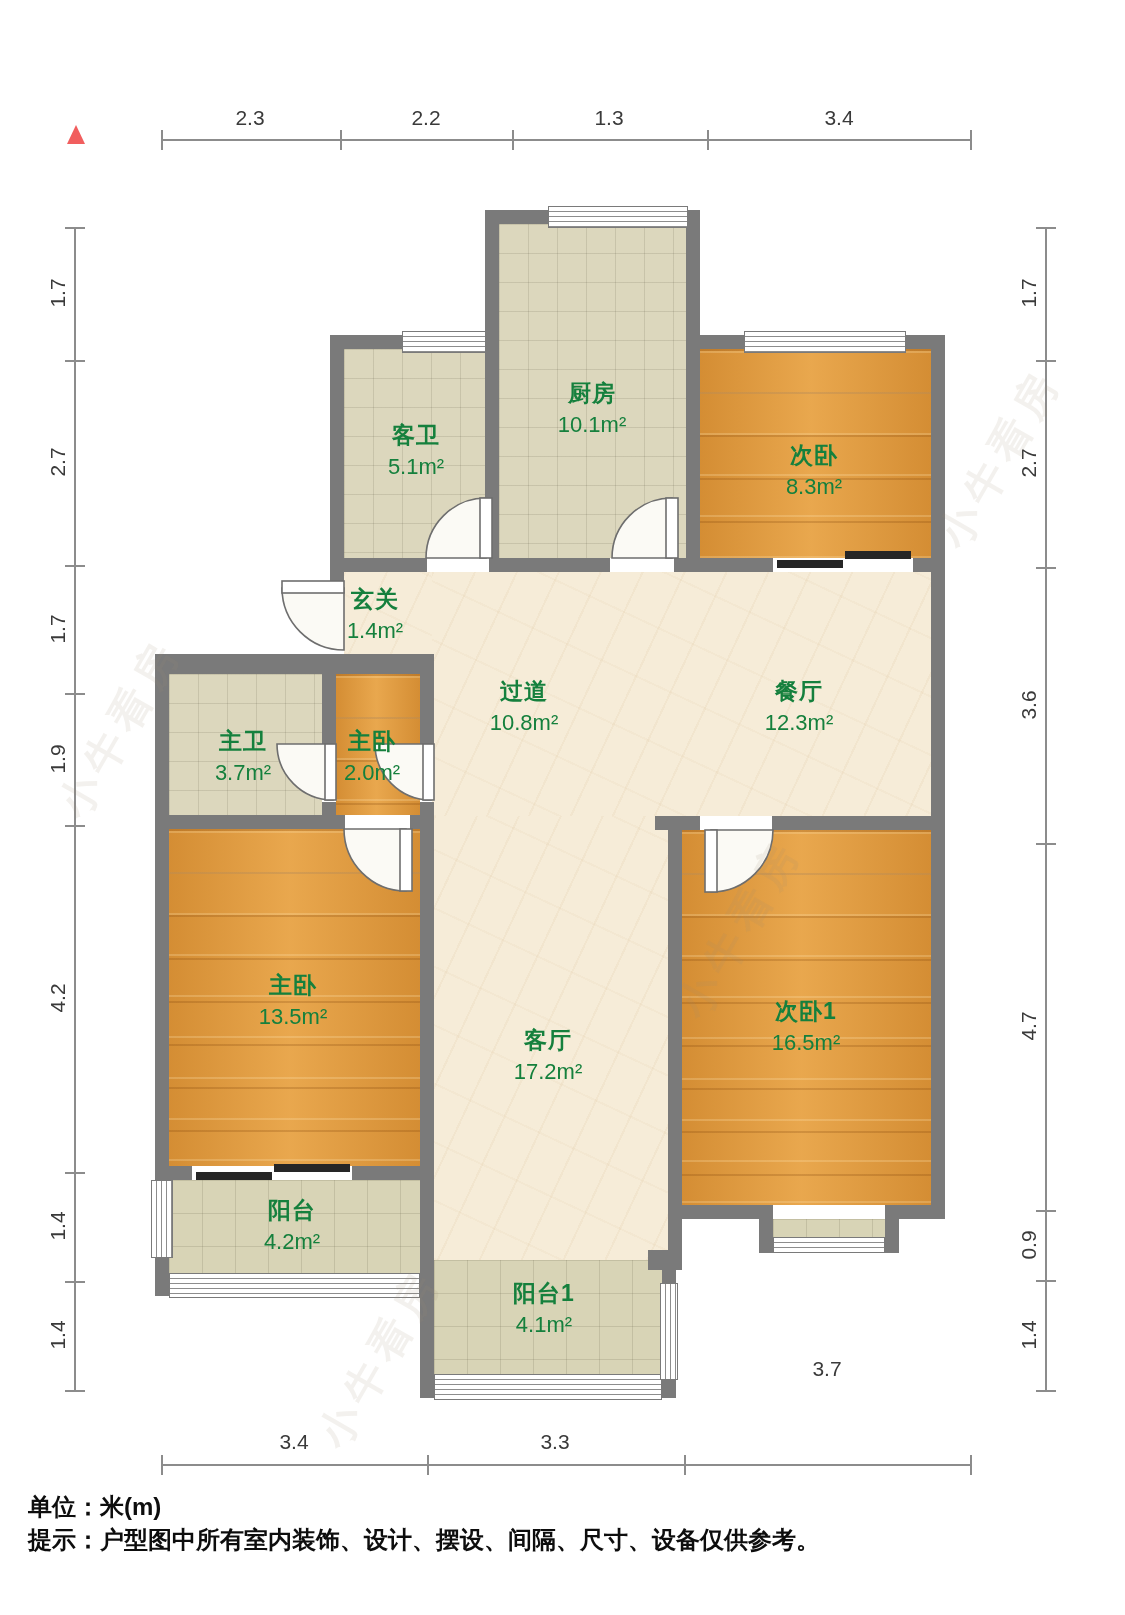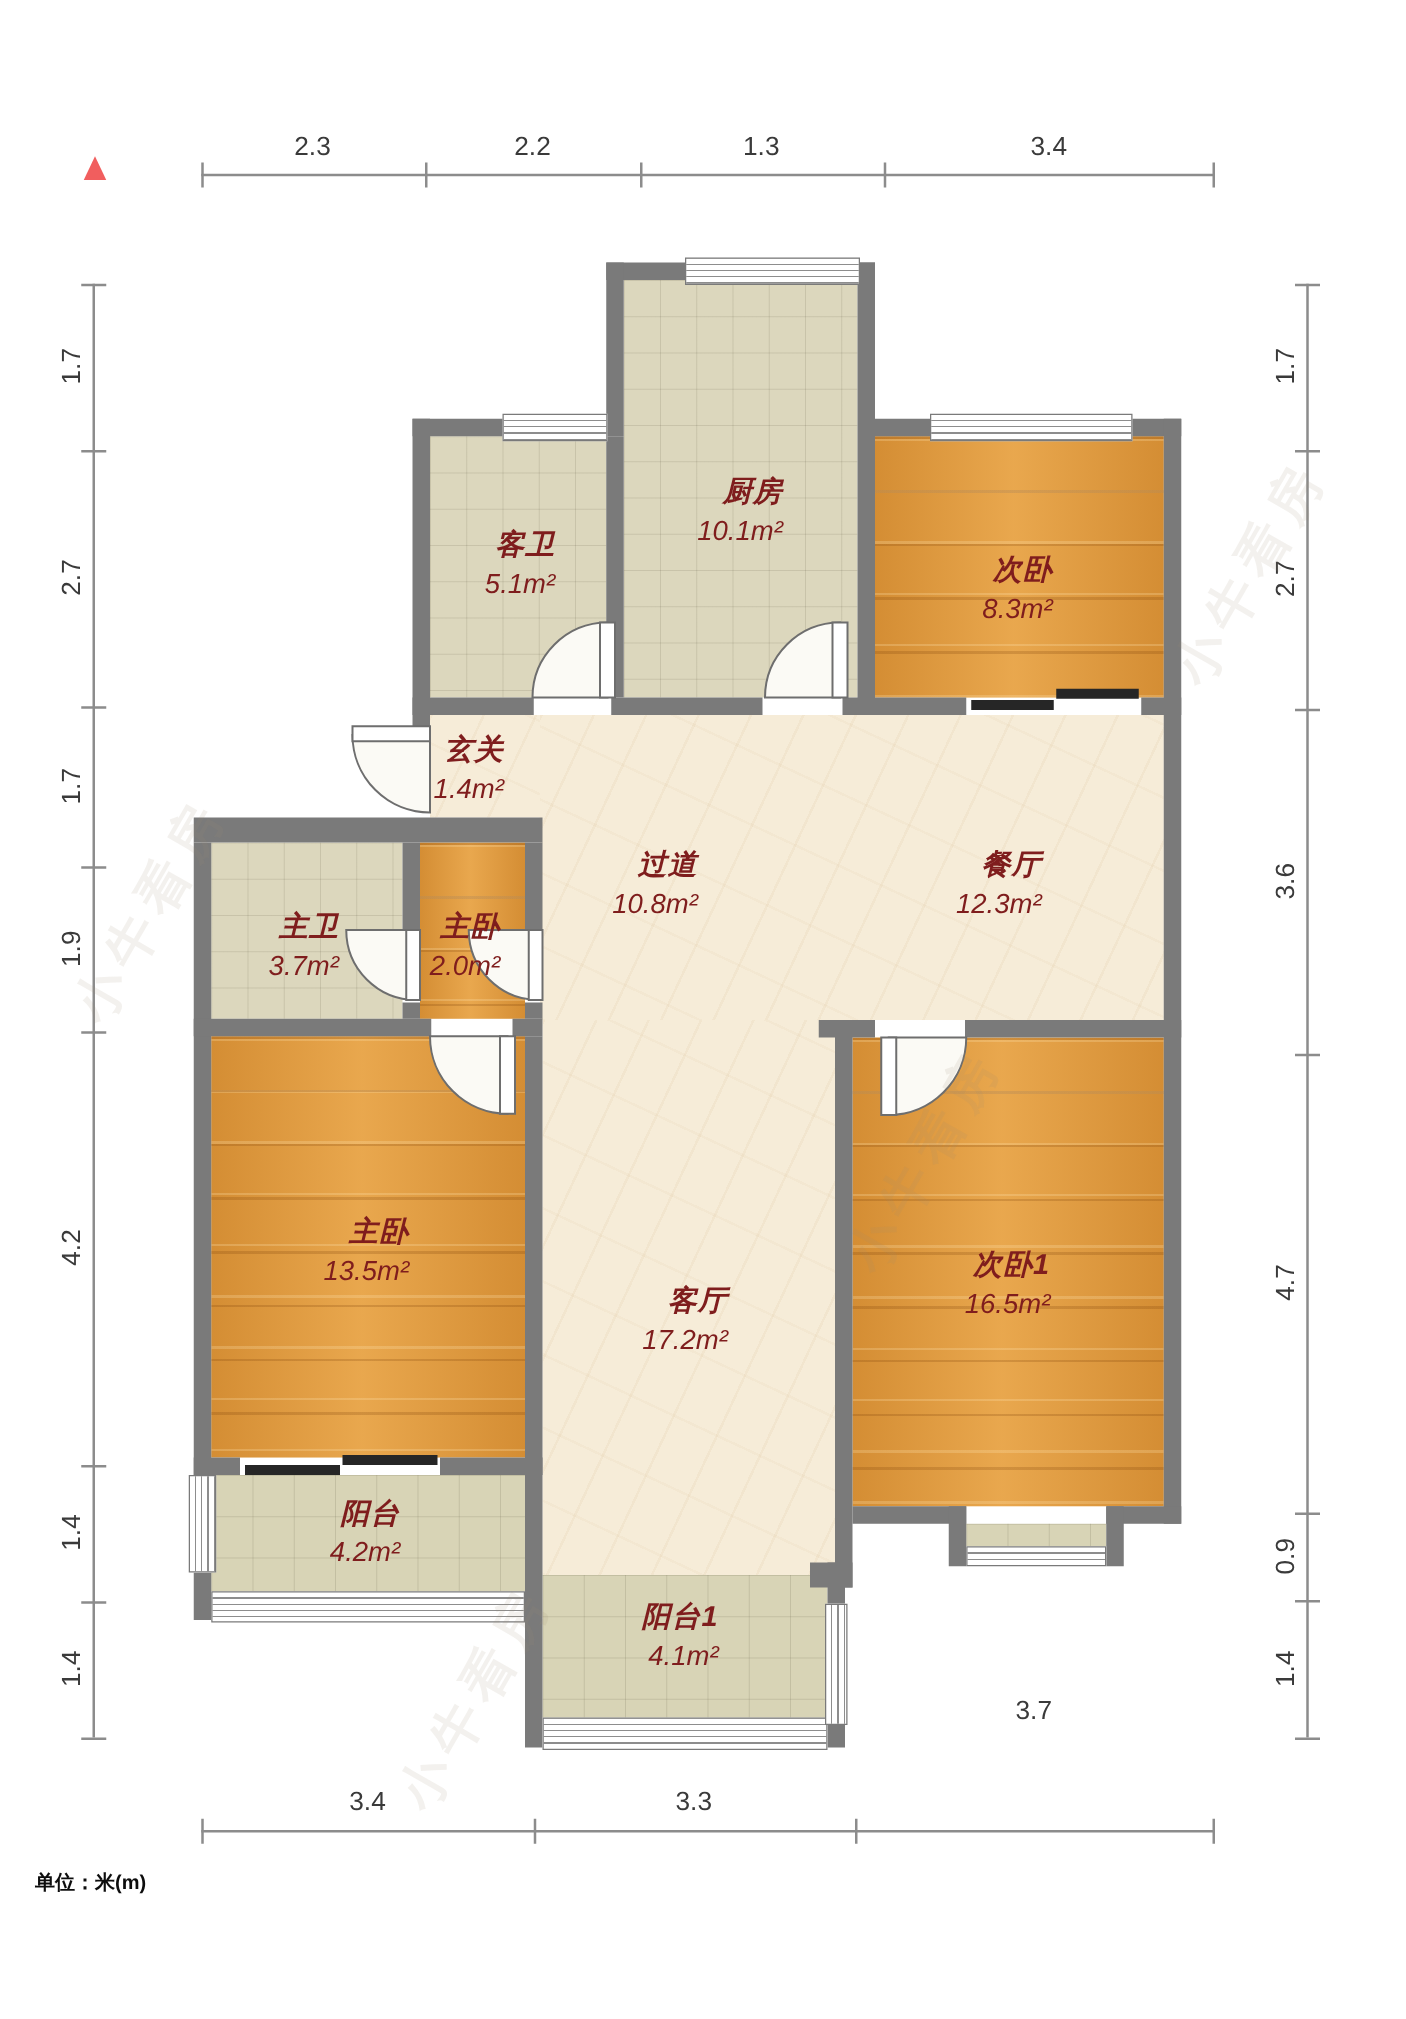--- a/index.html
+++ b/index.html
@@ -20,31 +20,31 @@
     background-size:33px 33px;}
   .wood{background-color:#e49d3e;
     background-image:
       repeating-linear-gradient(to bottom, rgba(120,60,5,0.22) 0 2px, transparent 2px 43px),
       repeating-linear-gradient(to bottom, rgba(255,230,180,0.25) 2px 4px, transparent 4px 43px),
       linear-gradient(to right, rgba(140,70,5,0.18), rgba(255,215,150,0.18) 48%, rgba(140,70,5,0.18));}
   .win{position:absolute;background:#fff;border:1px solid #7a7a7a;box-sizing:border-box;}
   .win.h{background-image:repeating-linear-gradient(to bottom, transparent 0 4px, #8d8d8d 4px 5px);}
   .win.v{background-image:repeating-linear-gradient(to right, transparent 0 4px, #8d8d8d 4px 5px);}
   .slide{position:absolute;background:#262626;}
-  .room-label{position:absolute;transform:translate(-50%,-50%);text-align:right;
-              color:#7f1d1d;white-space:nowrap;z-index:30;font-style:italic;}
+  .room-label{position:absolute;transform:translate(-50%,-50%);text-align:center;
+              color:#15803d;white-space:nowrap;z-index:30;}
   .room-label .rn{font-size:23px;font-weight:700;letter-spacing:1px;}
   .room-label .ra{font-size:22px;font-weight:400;margin-top:3px;}
   .dim-line{position:absolute;background:#8c8c8c;}
   .tick{position:absolute;background:#8c8c8c;}
   .dim-label{position:absolute;transform:translate(-50%,-50%);font-size:21px;color:#3a3a3a;}
   .dim-label.rot{transform:translate(-50%,-50%) rotate(-90deg);}
   .compass{position:absolute;width:0;height:0;border-left:9px solid transparent;
            border-right:9px solid transparent;border-bottom:19px solid #f15e5e;}
-  .footer{position:absolute;left:28px;top:1490px;font-weight:700;font-size:16px;
+  .footer{position:absolute;left:28px;top:1490px;font-weight:700;font-size:24px;
           color:#0d0d0d;line-height:33px;}
   .wm{position:absolute;font-size:42px;font-weight:700;letter-spacing:8px;
       color:rgba(160,140,115,0.12);transform:rotate(-60deg);z-index:40;pointer-events:none;}
   svg.doors{position:absolute;left:0;top:0;z-index:20;}
 </style>
 </head>
 <body>
 
 <div class="canvas">
 
@@ -262,15 +262,16 @@
     <div class="dim-label rot" style="left:1029px;top:1335px;">1.4</div>
   </div>
 
   <div class="wm" style="left:20px;top:700px;">小牛看房</div>
   <div class="wm" style="left:640px;top:900px;">小牛看房</div>
   <div class="wm" style="left:900px;top:430px;">小牛看房</div>
   <div class="wm" style="left:280px;top:1330px;">小牛看房</div>
 
   <div class="footer">
     <div>单位：米(m)</div>
+    <div>提示：户型图中所有室内装饰、设计、摆设、间隔、尺寸、设备仅供参考。</div>
   </div>
 
 </div>
 
 </body></html>

